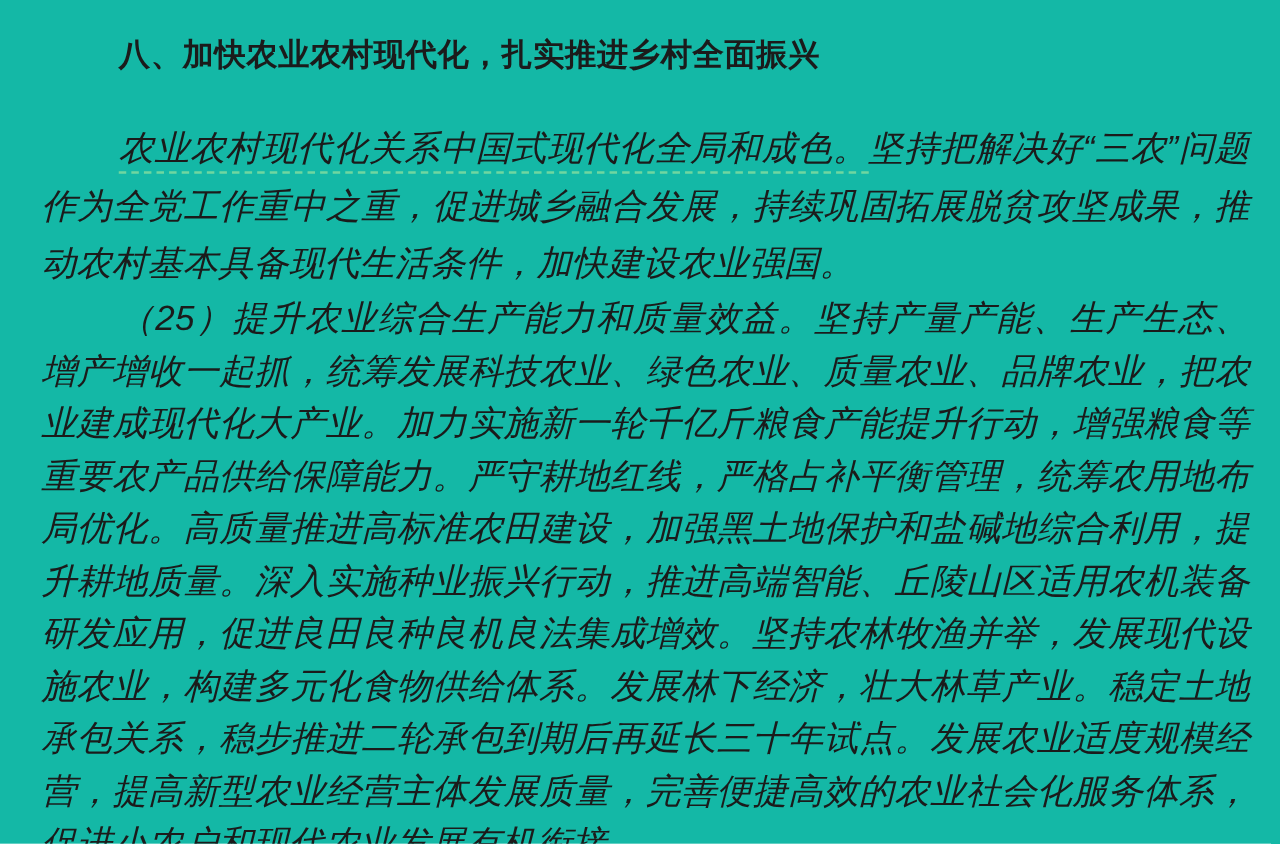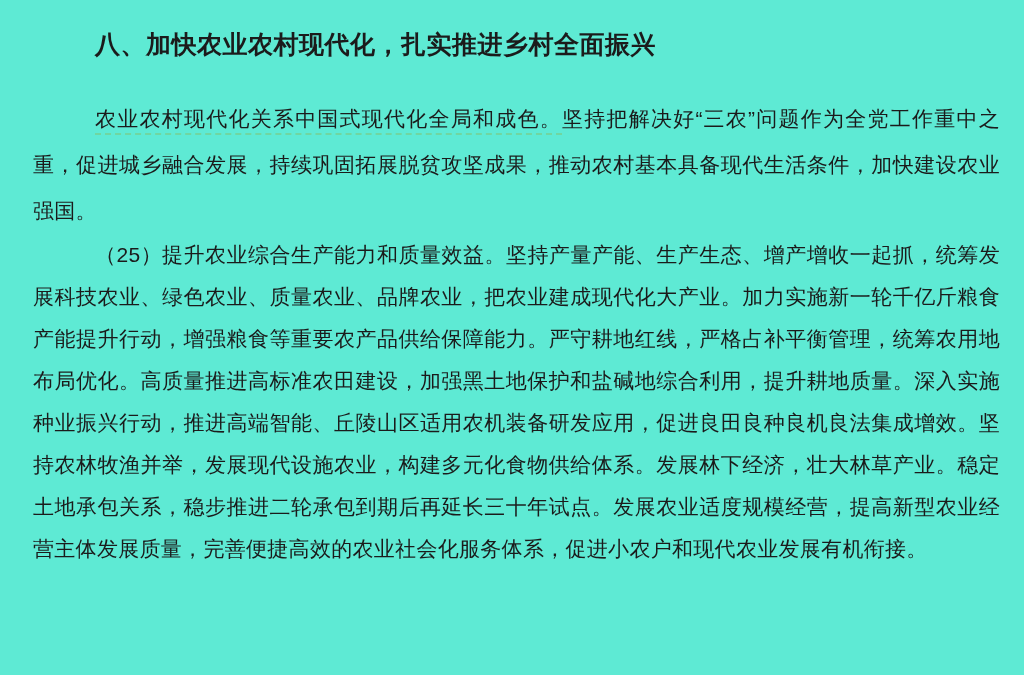--- a/index.html
+++ b/index.html
@@ -12,35 +12,36 @@
     height: 675px;
     overflow: hidden;
     font-family: "Liberation Sans", sans-serif;
     color: #1b1b1b;
   }
   .doc {
     box-sizing: border-box;
     width: 1024px;
     height: 675px;
     padding: 28px 24px 0 33px;
-    background: #5eead4;
+    background: #14b8a6;
   }
   .heading {
     margin: 0 0 0 62px;
     font-size: 25px;
     line-height: 32px;
     font-weight: 700;
     letter-spacing: 0.5px;
   }
   .para {
     margin: 0;
-    font-size: 21px;
+    font-size: 28px;
     text-align: justify;
     text-indent: 62px;
     letter-spacing: 0.3px;
+    font-style: italic;
   }
   .para-1 {
     margin-top: 36px;
     line-height: 46px;
   }
   .para-2 {
     line-height: 42px;
   }
   .underlined-sentence {
     border-bottom: 2px dashed #70d6a0;

